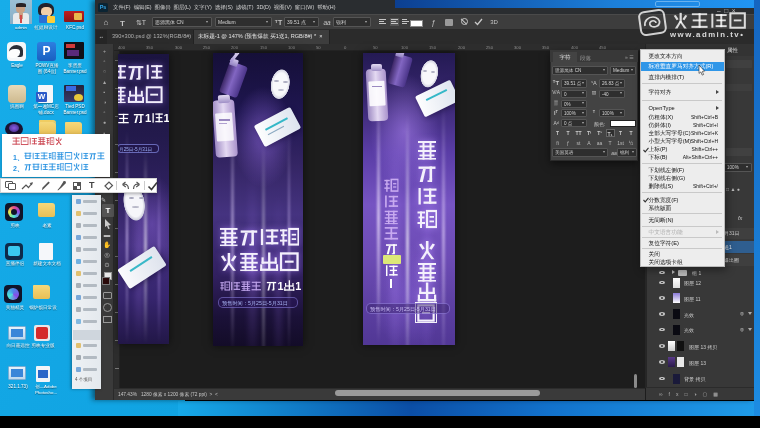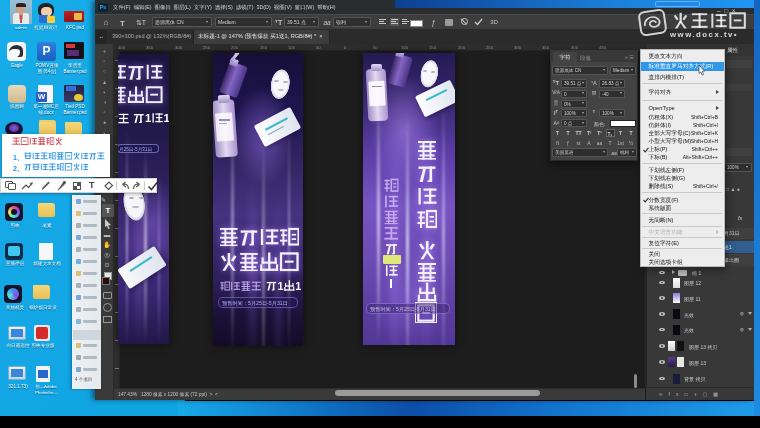--- a/index.html
+++ b/index.html
@@ -691,13 +691,13 @@
 <div class="a" style="left:639px;top:10px;width:27px;height:25px;border:2.5px solid rgba(255,255,255,.78);border-radius:6px;transform:rotate(-8deg)"></div>
 <svg class="a" style="left:643px;top:14px" width="19" height="17" opacity="0.8">
       <path d="M2 12 C1 7 5 3 10 3 C14 3 17 6 16.5 9 C16 12 12 13.5 9 12.5 C6.5 11.6 6 9 8 7.5 C10 6 13 7 13 9" stroke="#fff" stroke-width="1.7" fill="none"></path>
     </svg>
 <svg class="a" style="left:672px;top:12px;color:rgba(255,255,255,.82);" width="76" height="17" viewBox="0 0 76 17" fill="rgba(255,255,255,.82)">
       <use href="#gd" x="0.0" width="17" height="17"></use>
       <use href="#ga" x="19.0" width="17" height="17"></use>
       <use href="#gc" x="38.1" width="17" height="17"></use>
       <use href="#gb" x="57.1" width="17" height="17"></use>
     </svg>
-<div class="a" style="left:670px;top:29.5px;font-size:7.8px;color:rgba(255,255,255,.82);font-weight:bold;letter-spacing:1.5px;white-space:nowrap">www.docx.tv•</div>
+<div class="a" style="left:670px;top:29.5px;font-size:7.8px;color:rgba(255,255,255,.82);font-weight:bold;letter-spacing:1.5px;white-space:nowrap">www.admin.tv•</div>
 </div>
 </body></html>

